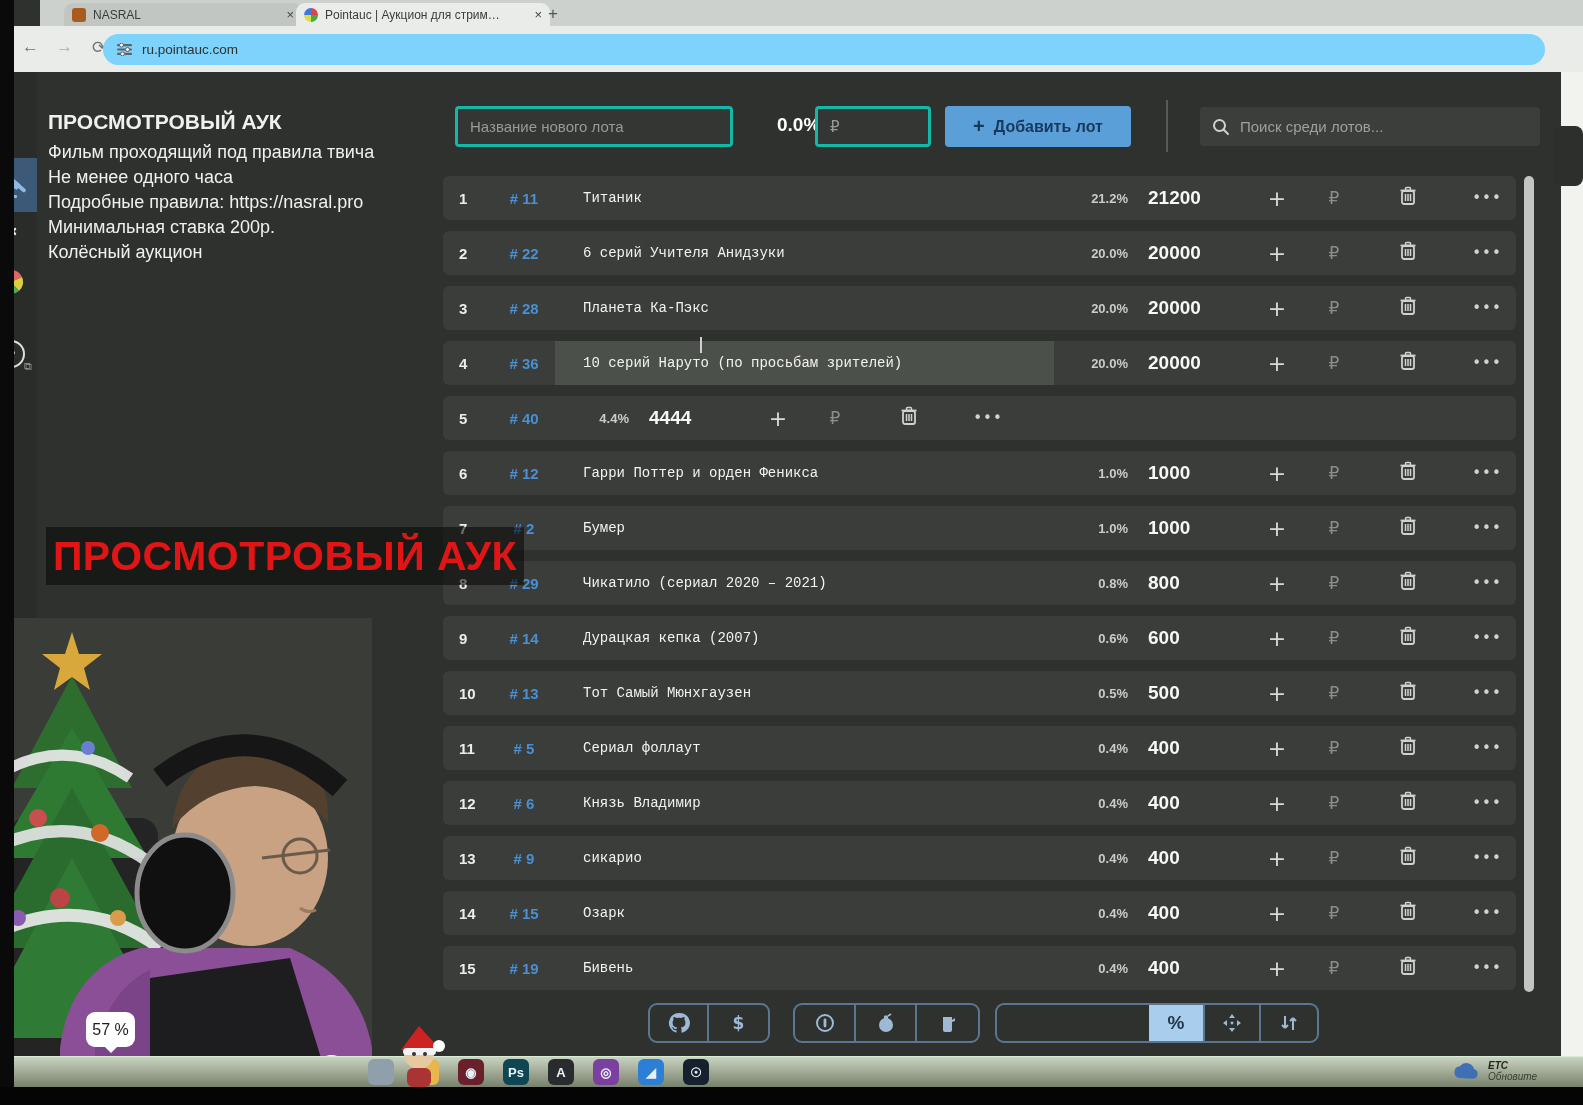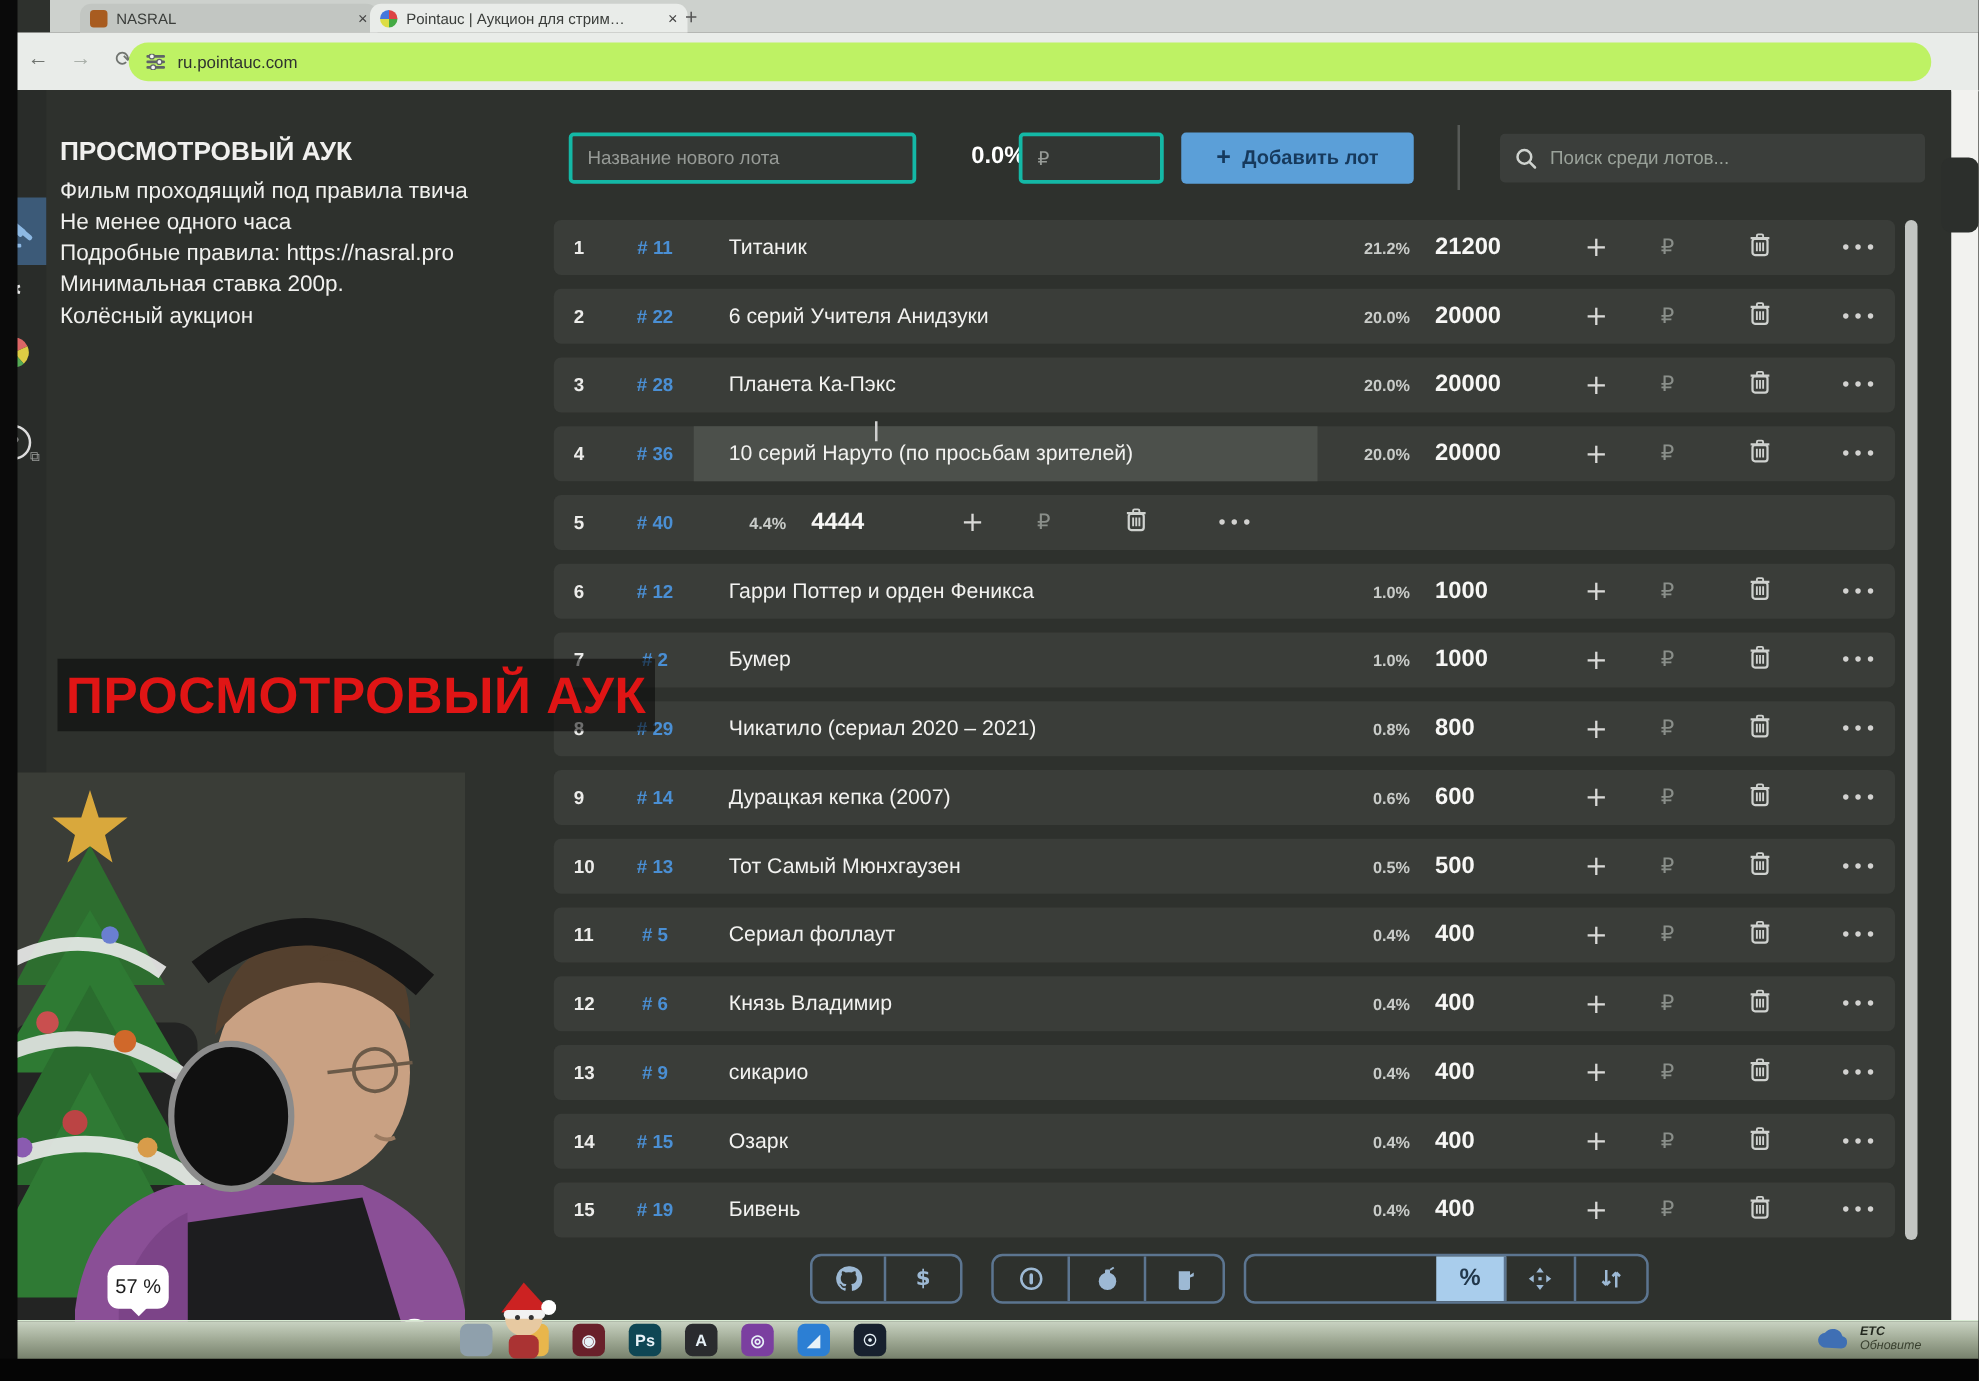--- a/index.html
+++ b/index.html
@@ -11,21 +11,21 @@
   .tab{position:absolute;top:3px;height:23px;border-radius:9px 9px 0 0;display:flex;align-items:center;
        padding:0 8px;font-size:12px;color:#3a3d3a;}
   .tab.inactive{background:#c2c6c2;}
   .tab.active{background:#e9ece9;}
   .favicon{width:14px;height:14px;border-radius:3px;margin-right:7px;flex:none;}
   .tab .title{flex:1;overflow:hidden;white-space:nowrap;text-overflow:ellipsis;}
   .tab .x{margin-left:8px;color:#444;font-size:13px;}
   .newtab{position:absolute;left:508px;top:4px;font-size:17px;color:#555;}
   .navbar{position:absolute;left:0;top:26px;width:100%;height:46px;background:#e9ece9;border-bottom:1px solid #b9bdb9;}
   .navbtn{position:absolute;top:11px;font-size:17px;color:#707470;}
-  .urlpill{position:absolute;left:103px;top:8px;right:38px;height:31px;background:#bef264;border-radius:16px;
+  .urlpill{position:absolute;left:103px;top:8px;right:38px;height:31px;background:#7dd3fc;border-radius:16px;
            display:flex;align-items:center;padding:0 14px;}
   .siteicon{width:15px;height:13px;margin-right:10px;display:inline-block;}
   .url{font-size:13.5px;color:#2f332f;}
 
   
   .page-bg{position:absolute;left:0;top:72px;width:1561px;height:984px;background:#2e312d;}
   .pa-sidebar{position:absolute;left:0;top:72px;width:37px;height:984px;background:#292c29;}
   .side-active{position:absolute;left:0;top:86px;width:37px;height:54px;background:#3c5a78;}
   .side-ic{position:absolute;left:-3px;color:#e8e8e8;}
   .rules{position:absolute;left:48px;top:110px;width:420px;color:#f0f0ee;}
@@ -41,22 +41,22 @@
   .vdiv{position:absolute;left:1166px;top:100px;width:2px;height:52px;background:#575a57;}
   .search{position:absolute;left:1200px;top:107px;width:340px;height:39px;background:#3b3e3b;border-radius:4px;
           display:flex;align-items:center;padding:0 12px;box-sizing:border-box;gap:10px;}
   .search .ph{color:#9aa29a;font-size:15px;}
 
   
   .lots{position:absolute;left:443px;top:176px;width:1073px;display:flex;flex-direction:column;gap:11px;}
   .lot-row{height:44px;background:#3a3d39;border-radius:6px;display:flex;align-items:center;flex:none;}
   .lot-rank{width:34px;padding-left:16px;font-size:15px;font-weight:700;color:#ececea;flex:none;}
   .lot-id{width:62px;font-size:15px;font-weight:600;color:#4a8fd4;flex:none;text-align:center;}
-  .lot-title{flex:1;align-self:stretch;display:flex;align-items:center;padding-left:28px;font-size:17px;
-             color:#f2f2f0;white-space:nowrap;overflow:hidden;}
+  .lot-title{flex:1;align-self:stretch;display:flex;align-items:center;padding-left:28px;font-size:14px;
+             color:#f2f2f0;white-space:nowrap;overflow:hidden;font-family:Liberation Mono, monospace;}
   .lot-title.hl{background:#4c504b;}
   .lot-percent{width:74px;text-align:right;font-size:13px;font-weight:700;color:#c9ccc9;flex:none;}
   .lot-value{width:96px;padding-left:20px;font-size:19px;font-weight:700;color:#f7f7f5;flex:none;}
   .lot-btn{flex:none;text-align:center;font-family:"DejaVu Sans",sans-serif;}
   .b-plus{width:66px;font-size:22px;color:#d9d9d7;}
   .b-rub{width:48px;font-size:17px;color:#8a8f8a;}
   .b-trash{width:100px;}
   .b-more{width:58px;font-size:15px;color:#d2d2d0;letter-spacing:1px;}
   .scroll-thumb{position:absolute;left:1524px;top:176px;width:10px;height:816px;background:#c2c5c2;border-radius:5px;}
 

